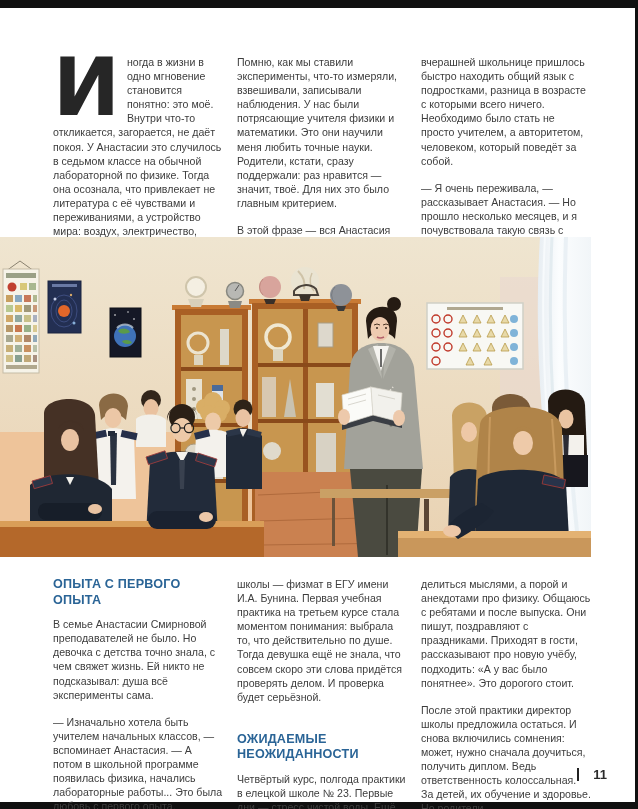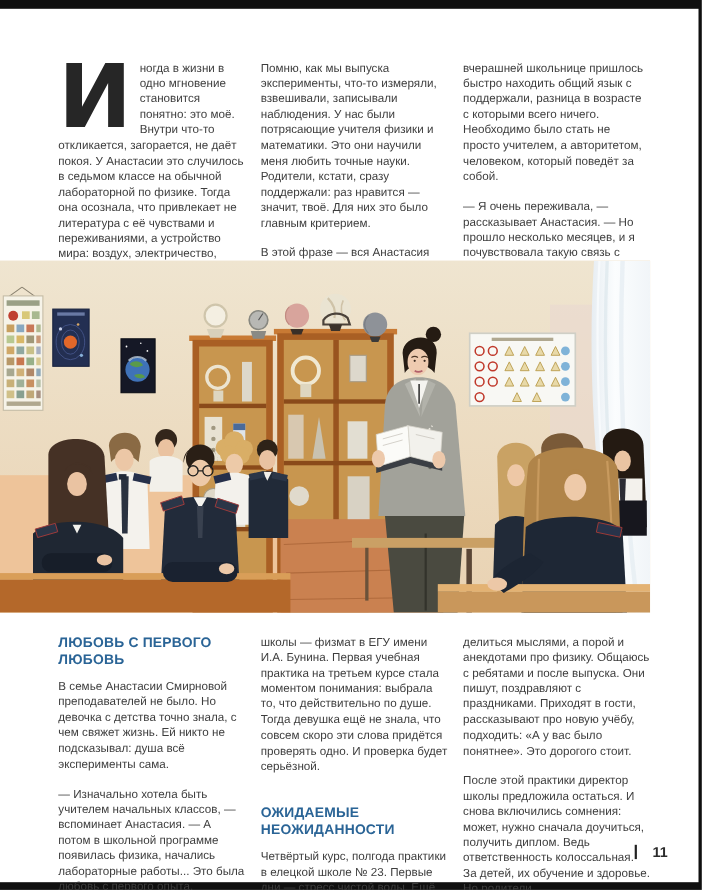--- a/index.html
+++ b/index.html
@@ -49,25 +49,25 @@
 </head>
 <body>
 
 <div class="page">
 
   <div class="cols cols-top">
     <div class="col">
       <p><span class="dropcap">И</span><span>ногда в жизни в одно мгновение становится понятно: это моё. Внутри что-то откликается, загорается, не даёт покоя. У Анастасии это случилось в седьмом классе на обычной лабораторной по физике. Тогда она осознала, что привлекает не литература с её чувствами и переживаниями, а устройство мира: воздух, электричество, сила притяжения.</span></p>
     </div>
     <div class="col">
-      <p>Помню, как мы выпуска эксперименты, что-то измеряли, взвешивали, записывали наблюдения. У нас были потрясающие учителя физики и математики. Это они научили меня любить точные науки. Родители, кстати, сразу поддержали: раз нравится — значит, твоё. Для них это было главным критерием.</p>
+      <p>Помню, как мы ставили эксперименты, что-то измеряли, взвешивали, записывали наблюдения. У нас были потрясающие учителя физики и математики. Это они научили меня любить точные науки. Родители, кстати, сразу поддержали: раз нравится — значит, твоё. Для них это было главным критерием.</p>
       <p>В этой фразе — вся Анастасия Смирнова. Не ищет сложных путей: если тянет — надо делать. Поэтому после</p>
     </div>
     <div class="col">
-      <p>вчерашней школьнице пришлось быстро находить общий язык с поддержали, разница в возрасте с которыми всего ничего. Необходимо было стать не просто учителем, а авторитетом, человеком, который поведёт за собой.</p>
+      <p>вчерашней школьнице пришлось быстро находить общий язык с подростками, разница в возрасте с которыми всего ничего. Необходимо было стать не просто учителем, а авторитетом, человеком, который поведёт за собой.</p>
       <p>— Я очень переживала, — рассказывает Анастасия. — Но прошло несколько месяцев, и я почувствовала такую связь с девятиклассниками! Стали подходить на переменах,</p>
     </div>
   </div>
 
   <div class="photo-wrap">
     <svg width="591" height="320" viewBox="0 0 591 320" xmlns="http://www.w3.org/2000/svg">
       <defs>
         <linearGradient id="wallg" x1="0" y1="0" x2="0" y2="1">
           <stop offset="0" stop-color="#efe5d0"></stop>
             <stop offset="1" stop-color="#e9d2b2"></stop>
@@ -403,26 +403,26 @@
       </g>
       <g>
         <path d="M482,266 C466,272 452,282 446,292 L458,302 C472,294 488,284 494,274 Z" fill="#1c2533"></path>
         <ellipse cx="452" cy="294" rx="9" ry="6" fill="#edc8a7"></ellipse>
       </g>
     </svg>
   </div>
 
   <div class="cols cols-bottom">
     <div class="col">
-      <h3 class="sec">ЛЮБОВЬ С ПЕРВОГО ЛЮБОВЬ</h3>
+      <h3 class="sec">ОПЫТА С ПЕРВОГО ОПЫТА</h3>
       <p>В семье Анастасии Смирновой преподавателей не было. Но девочка с детства точно знала, с чем свяжет жизнь. Ей никто не подсказывал: душа всё эксперименты сама.</p>
       <p>— Изначально хотела быть учителем начальных классов, — вспоминает Анастасия. — А потом в школьной программе появилась физика, начались лабораторные работы... Это была любовь с первого опыта.</p>
     </div>
     <div class="col">
-      <p>школы — физмат в ЕГУ имени И.А. Бунина. Первая учебная практика на третьем курсе стала моментом понимания: выбрала то, что действительно по душе. Тогда девушка ещё не знала, что совсем скоро эти слова придётся проверять одно. И проверка будет серьёзной.</p>
+      <p>школы — физмат в ЕГУ имени И.А. Бунина. Первая учебная практика на третьем курсе стала моментом понимания: выбрала то, что действительно по душе. Тогда девушка ещё не знала, что совсем скоро эти слова придётся проверять делом. И проверка будет серьёзной.</p>
       <h3 class="sec mid">ОЖИДАЕМЫЕ НЕОЖИДАННОСТИ</h3>
       <p>Четвёртый курс, полгода практики в елецкой школе № 23. Первые дни — стресс чистой воды. Ещё</p>
     </div>
     <div class="col">
       <p>делиться мыслями, а порой и анекдотами про физику. Общаюсь с ребятами и после выпуска. Они пишут, поздравляют с праздниками. Приходят в гости, рассказывают про новую учёбу, подходить: «А у вас было понятнее». Это дорогого стоит.</p>
       <p>После этой практики директор школы предложила остаться. И снова включились сомнения: может, нужно сначала доучиться, получить диплом. Ведь ответственность колоссальная. За детей, их обучение и здоровье. Но родители</p>
     </div>
   </div>
 
   <div class="footer-bar"></div>

